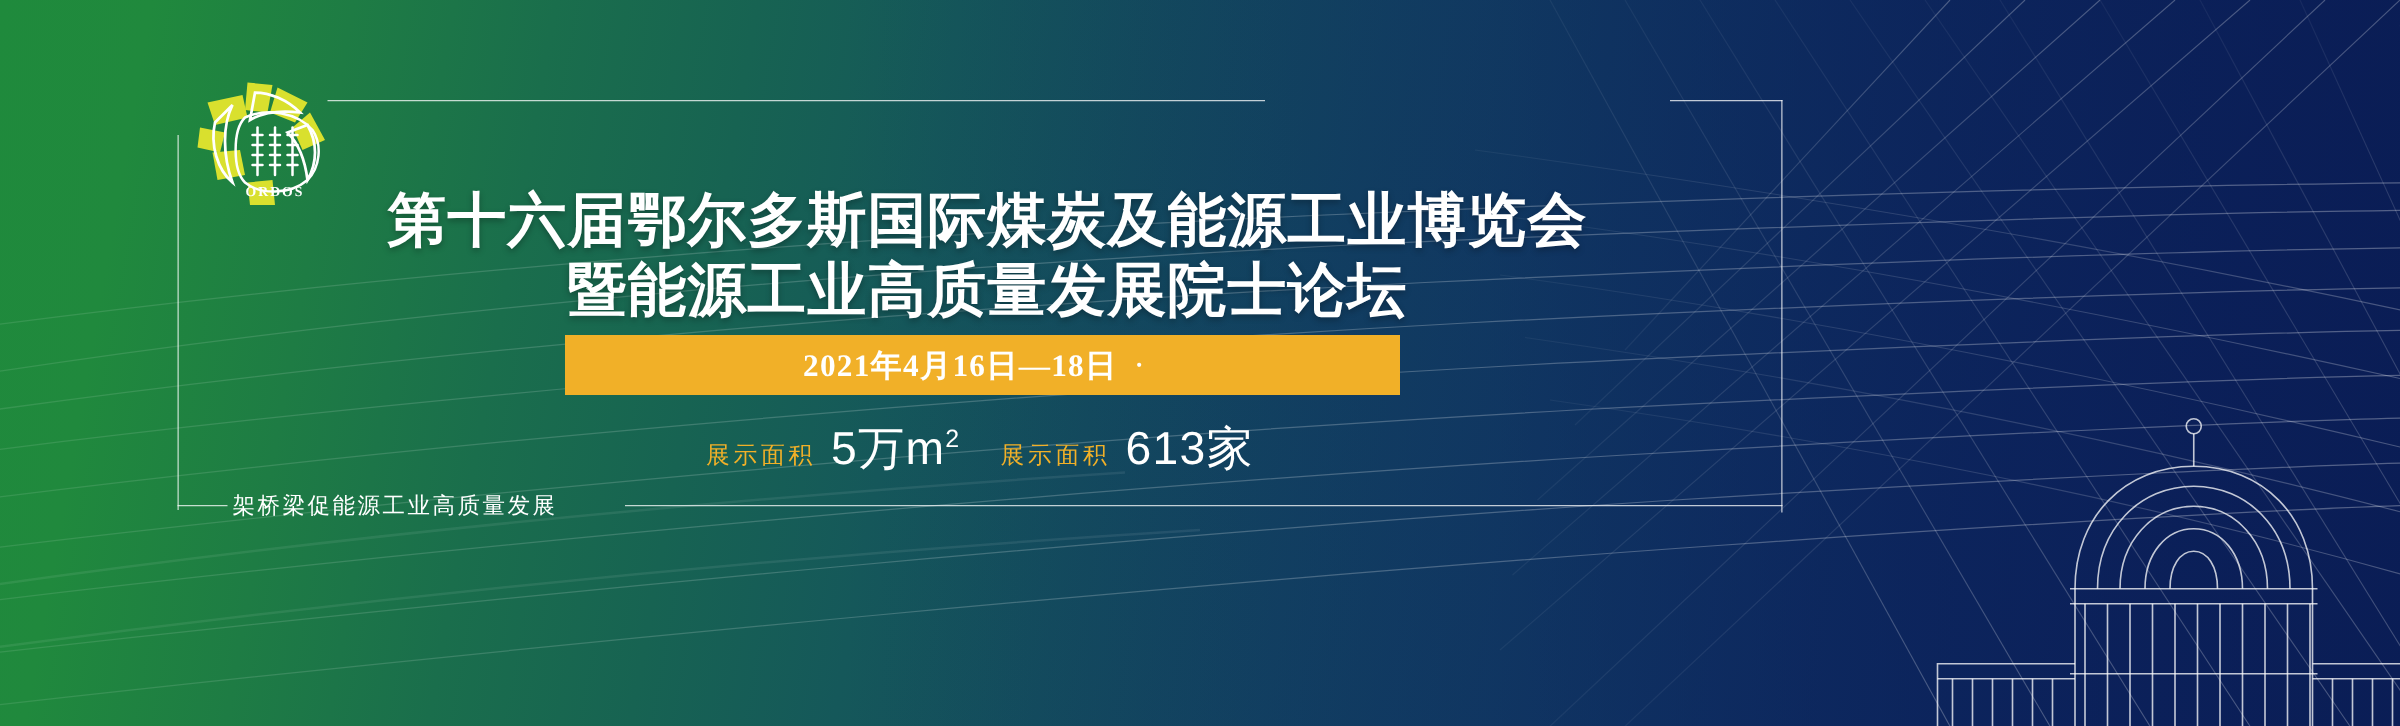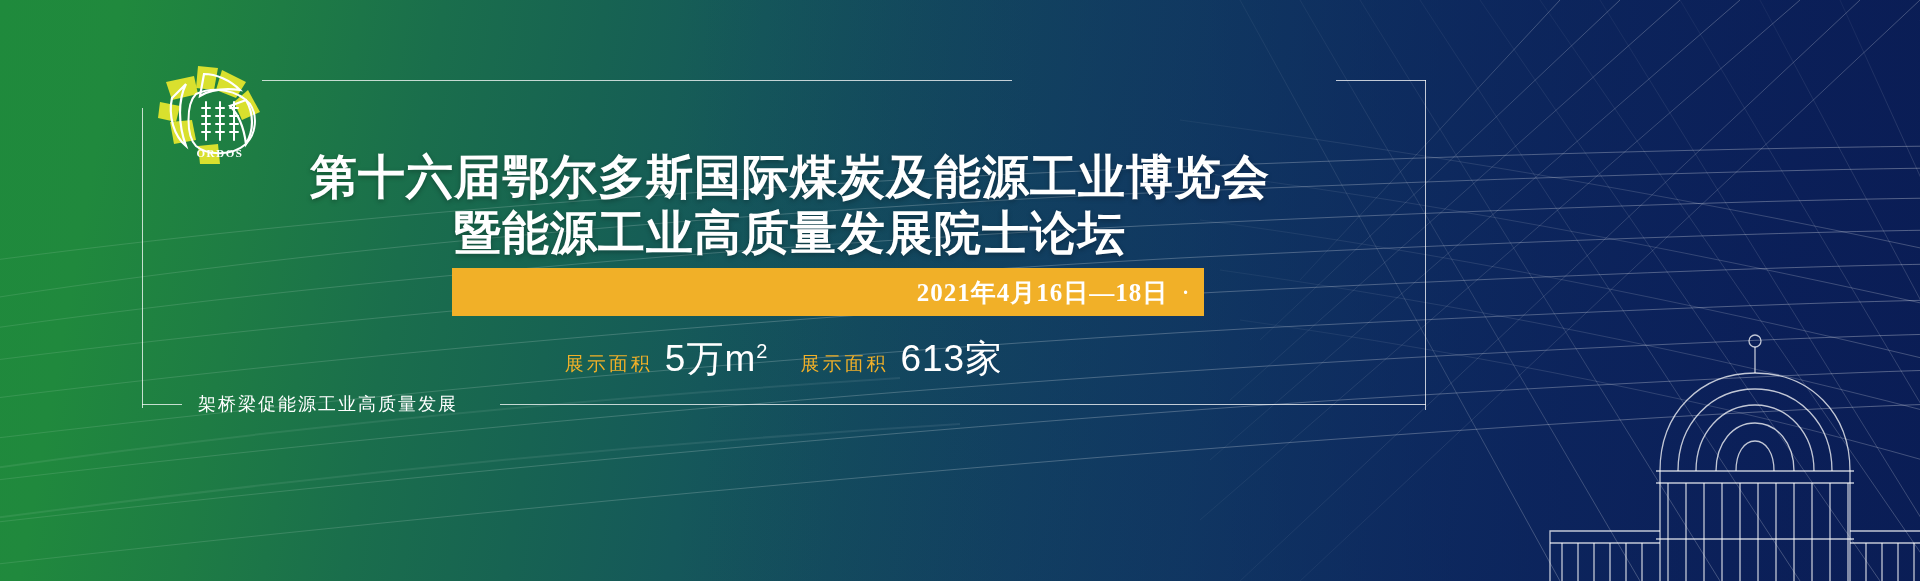--- a/index.html
+++ b/index.html
@@ -68,21 +68,21 @@
   
   .tagline {
     position: absolute;
     color: #ffffff;
     font-size: 19px;
     letter-spacing: 2.0px;
     white-space: nowrap;
     font-family: "Liberation Sans", "DejaVu Sans", sans-serif;
   }
   .tagline-top { left: 1040px; top: 70px; }
-  .tagline-bottom { left: 198px; top: 392px; font-size: 18px; }
+  .tagline-bottom { left: 186px; top: 392px; font-size: 18px; }
 
   
   .title-block {
     position: absolute;
     left: 0;
     top: 132px;
     width: 1580px;
     text-align: center;
     margin-top: 17px;
   }
@@ -95,26 +95,26 @@
     letter-spacing: 1px;
     white-space: nowrap;
     text-shadow: 0 2px 5px rgba(0,0,0,0.28);
   }
 
   
   .date-bar {
     position: absolute;
     left: 452px;
     top: 268px;
-    width: 752px;
+    width: 668px;
     height: 48px;
     background: #f1b028;
     display: flex;
     align-items: center;
-    justify-content: flex-end;
+    justify-content: center;
   }
   .date-text {
     color: #ffffff;
     font-family: "Liberation Serif", "DejaVu Serif", serif;
     font-weight: 700;
     font-size: 25px;
     letter-spacing: 1px;
     white-space: nowrap;
   }
   .date-dot { padding: 0 14px; font-size: 20px; }

